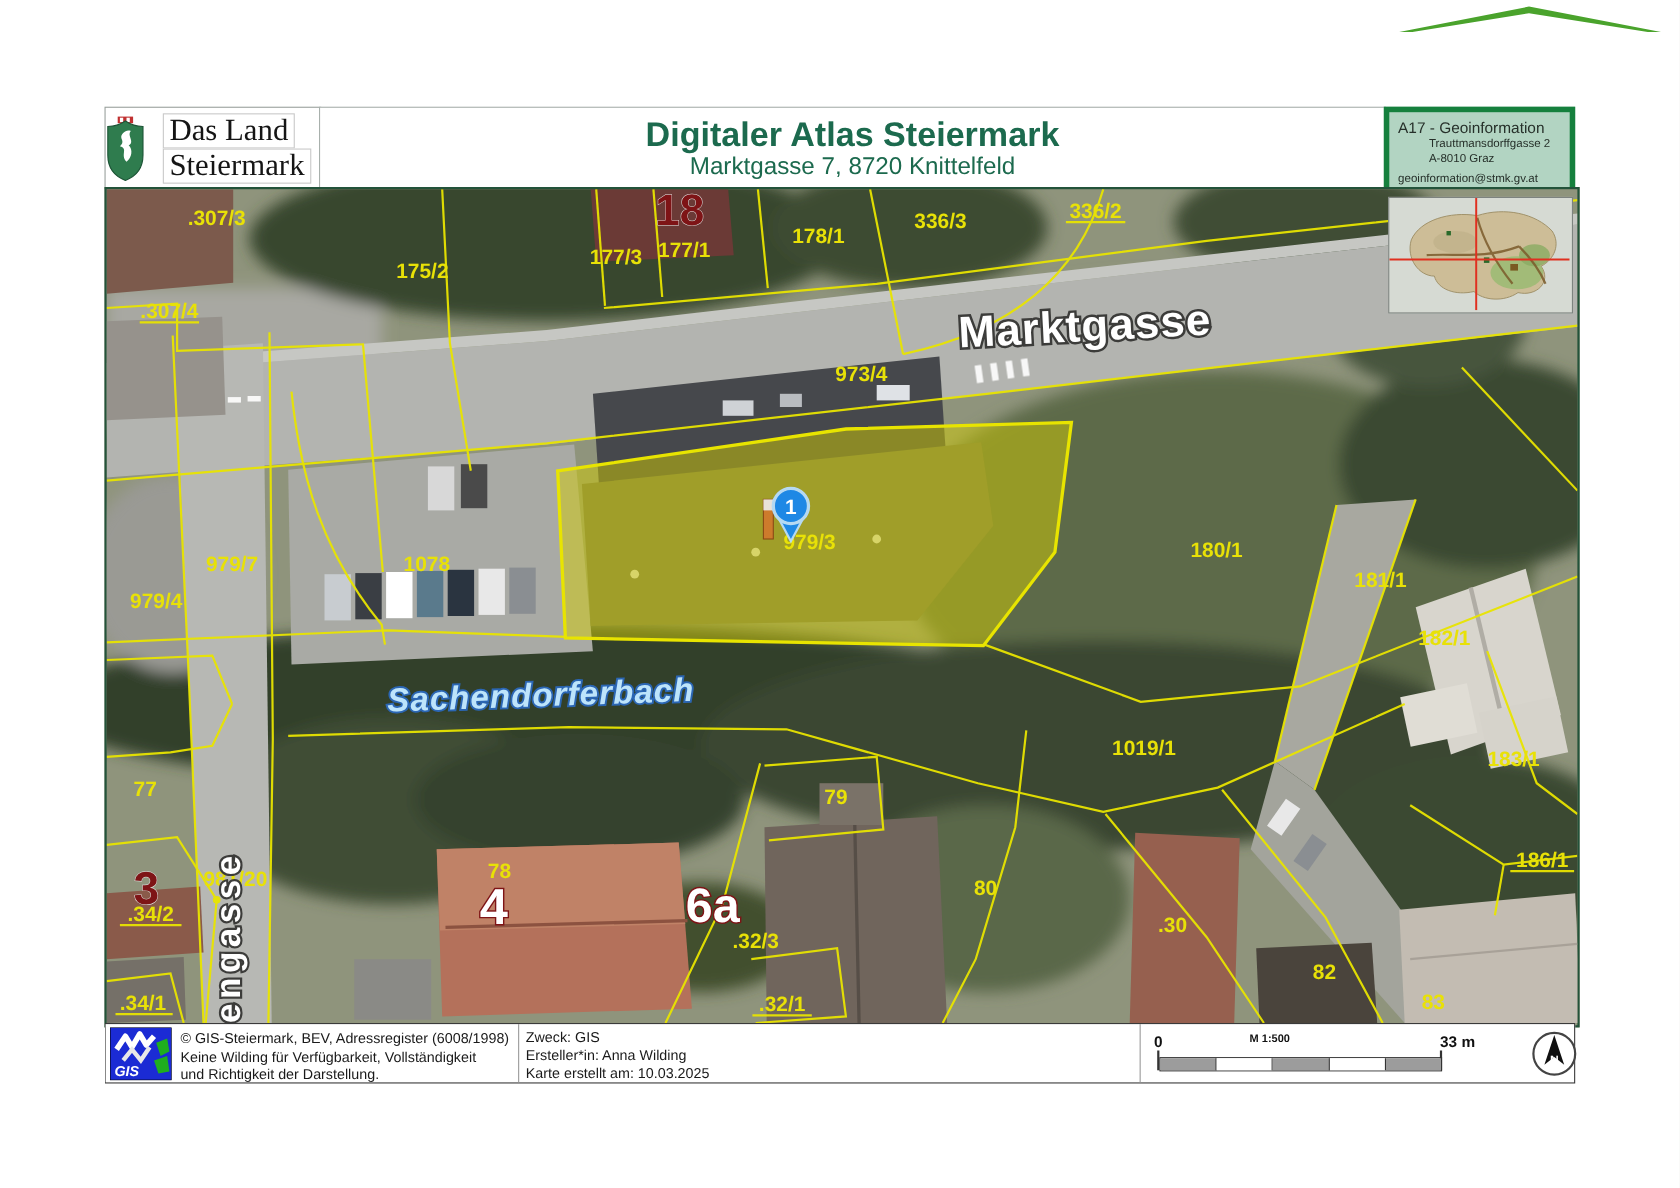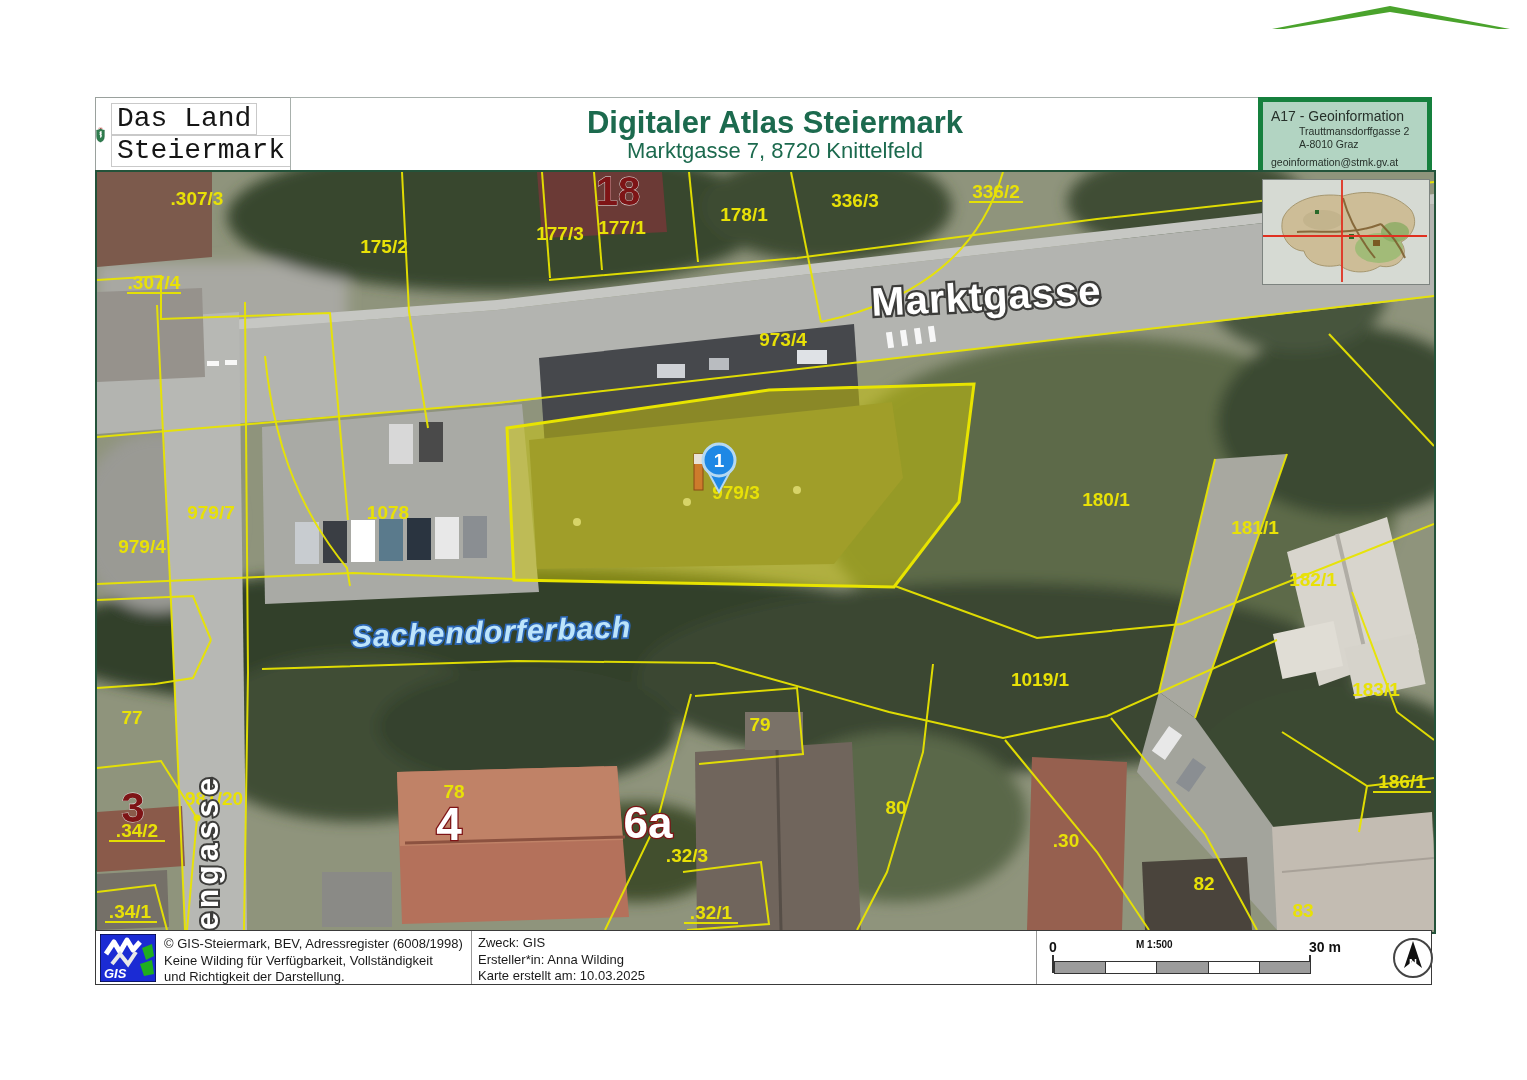--- a/index.html
+++ b/index.html
@@ -17,21 +17,21 @@
            font-size:19px;letter-spacing:5px;font-weight:bold;}
   .miv .b1 span::first-letter,.miv .b2 span::first-letter{font-size:22px;}
   .miv span{display:block;line-height:32px;}
 
   
   .hdr-title-strip{left:290px;top:97px;width:968px;height:73px;background:#fff;border:1px solid #a8b0ac;
                    display:flex;flex-direction:column;align-items:center;justify-content:center;}
   .hdr-title{color:#1c6a4e;font-size:31px;font-weight:bold;line-height:33px;}
   .hdr-sub{color:#1c6a4e;font-size:22px;line-height:24px;}
   .landlogo{left:95px;top:97px;width:195px;height:73px;background:#fff;border:1px solid #9aa19d;display:flex;align-items:center;}
-  .landlogo .txt{margin-left:6px;font-family:Liberation Mono, monospace;color:#151515;font-size:28px;line-height:30px;}
+  .landlogo .txt{margin-left:16px;font-family:Liberation Serif, serif;color:#151515;font-size:28px;line-height:30px;}
   .landlogo .txt span{display:inline-block;border:1px solid #c9c9c9;padding:0 5px;background:#fff;}
   .dept{left:1258px;top:97px;width:174px;height:82px;background:#b2d4c2;border:5px solid #15803d;
         box-sizing:border-box;padding:6px 8px;color:#26302a;}
   .dept .n{font-size:14px;margin-bottom:1px;}
   .dept .a{font-size:10.5px;line-height:13px;margin-left:28px;}
   .dept .e{font-size:10.5px;line-height:13px;margin-top:5px;}
   .overview{left:1262px;top:179px;width:166px;height:104px;border:1px solid #7d837f;background:#d6dad3;z-index:5;}
 
   
   .map{left:95px;top:170px;width:1337px;height:760px;border:2px solid #23533a;box-sizing:content-box;background:#8f947c;}
@@ -320,21 +320,21 @@
     </div>
 
     <div class="zweck">
       <div>Zweck: GIS</div>
       <div>Ersteller*in: Anna Wilding</div>
       <div>Karte erstellt am: 10.03.2025</div>
     </div>
 
     <div class="scale-zero">0</div>
     <div class="scale-ratio">M 1:500</div>
-    <div class="scale-max">30 m</div>
+    <div class="scale-max">33 m</div>
     <div class="tick" style="left:956px;"></div>
     <div class="tick" style="left:1213px;"></div>
     <div class="scalebar">
       <div class="sb-g"></div>
         <div class="sb-w"></div>
         <div class="sb-g"></div>
         <div class="sb-w"></div>
         <div class="sb-g"></div>
     </div>
 

